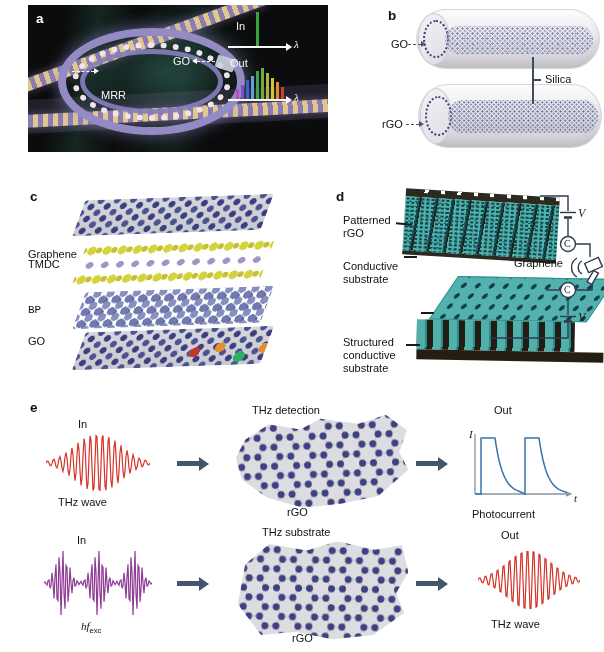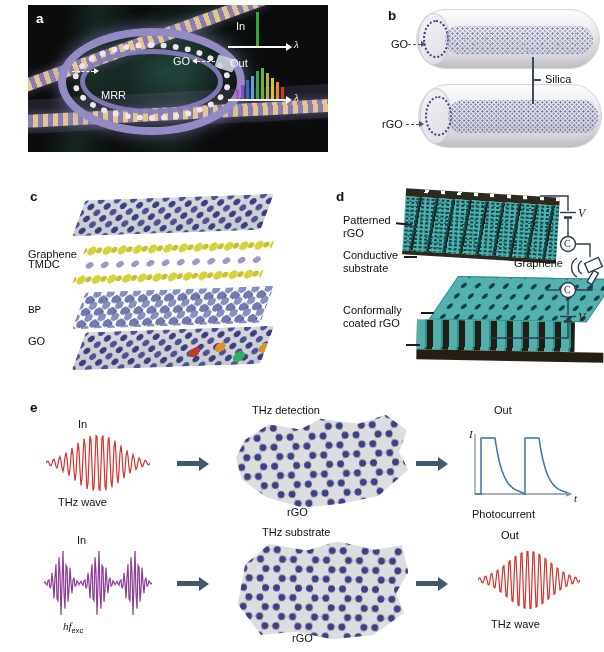--- a/index.html
+++ b/index.html
@@ -245,24 +245,24 @@
     <div id="pd-top-bar"></div>
     <div id="pd-top-strips"></div>
   </div>
   <div class="abs" id="pd-bot">
     <div id="pd-bot-topface"></div>
     <div id="pd-bot-front"></div>
     <div id="pd-bot-base"></div>
   </div>
   <span class="lbl" style="left:343px;top:214px;width:62px;">Patterned rGO</span>
   <span class="leader" style="left:396px;top:223px;width:16px;transform:rotate(6deg);"></span>
-  <span class="lbl" style="left:343px;top:249px;width:70px;">Conductive substrate</span>
+  <span class="lbl" style="left:343px;top:260px;width:70px;">Conductive substrate</span>
   <span class="leader" style="left:404px;top:256px;width:13px;"></span>
-  <span class="lbl" style="left:343px;top:304px;width:80px;">Conformally coated rGO</span>
   <span class="leader" style="left:421px;top:312px;width:13px;"></span>
+  <span class="lbl" style="left:343px;top:336px;width:72px;">Structured conductive substrate</span>
   <span class="leader" style="left:406px;top:344px;width:14px;"></span>
 
   <svg class="abs" style="left:470px;top:186px;" width="134" height="172">
     <g stroke="#2e3b4e" stroke-width="1.4" fill="none">
       <polyline points="70,10 98,10 98,25"></polyline>
       <line x1="90" y1="26.5" x2="106" y2="26.5"></line>
       <line x1="94" y1="31.5" x2="102" y2="31.5" stroke-width="2.6"></line>
       <line x1="98" y1="33" x2="98" y2="50.5"></line>
       <circle cx="98" cy="58" r="7.5" fill="#fff"></circle>
       <polyline points="105.5,58 120,58 120,71"></polyline>
@@ -311,21 +311,21 @@
   <path d="M7 66 L13 66 L13 10 L27 10 L28.0 16.6 L29.5 25.0 L31.0 32.0 L32.5 37.8 L34.0 42.7 L35.5 46.6 L37.0 50.0 L38.5 52.7 L40.0 55.0 L41.5 56.9 L43.0 58.4 L44.5 59.7 L46.0 60.8 L47.5 61.7 L49.0 62.4 L50.5 63.0 L57 66 L57 10 L71 10 L72.0 16.6 L73.5 25.0 L75.0 32.0 L76.5 37.8 L78.0 42.7 L79.5 46.6 L81.0 50.0 L82.5 52.7 L84.0 55.0 L85.5 56.9 L87.0 58.4 L88.5 59.7 L90.0 60.8 L91.5 61.7 L93.0 62.4 L94.5 63.0 L96.0 63.5 L97.5 64.0 L99.0 64.3" fill="none" stroke="#3a74ae" stroke-width="1.5"></path>
     </svg>
   <span class="axis-lbl" style="left:469px;top:428px;">I</span>
   <span class="axis-lbl" style="left:574px;top:492px;">t</span>
   <span class="lbl ctr" style="left:472px;top:508px;width:100px;">Photocurrent</span>
 
   <span class="lbl ctr" style="left:77px;top:534px;width:40px;">In</span>
   <svg class="abs" style="left:44px;top:548px;" width="108" height="70">
       <path d="M0 35 L1 33.9 L2 35.6 L3 37.1 L4 32.8 L5 32.0 L6 40.3 L7 37.7 L8 24.9 L9 35.0 L10 50.4 L11 28.6 L12 16.2 L13 50.8 L14 52.6 L15 9.3 L16 24.2 L17 67.1 L18 35.0 L19 2.9 L20 45.8 L21 60.7 L22 17.4 L23 19.2 L24 53.8 L25 41.4 L26 19.6 L27 35.0 L28 45.1 L29 32.2 L30 29.6 L31 38.0 L32 37.2 L33 32.8 L34 34.3 L35 36.6 L36 35.0 L37 33.4 L38 35.7 L39 37.2 L40 32.8 L41 32.0 L42 40.4 L43 37.8 L44 24.9 L45 35.0 L46 50.4 L47 28.6 L48 16.2 L49 50.8 L50 52.6 L51 9.3 L52 24.2 L53 67.1 L54 35.0 L55 2.9 L56 45.8 L57 60.7 L58 17.4 L59 19.2 L60 53.8 L61 41.4 L62 19.6 L63 35.0 L64 45.1 L65 32.2 L66 29.6 L67 38.0 L68 37.2 L69 32.8 L70 34.3 L71 36.6 L72 35.0 L73 33.4 L74 35.7 L75 37.2 L76 32.8 L77 32.0 L78 40.4 L79 37.8 L80 24.9 L81 35.0 L82 50.4 L83 28.6 L84 16.2 L85 50.8 L86 52.6 L87 9.3 L88 24.2 L89 67.1 L90 35.0 L91 2.9 L92 45.8 L93 60.7 L94 17.4 L95 19.2 L96 53.8 L97 41.4 L98 19.6 L99 35.0 L100 45.1 L101 32.3 L102 29.7 L103 38.0 L104 37.2 L105 32.9 L106 34.4 L107 36.1 L108 35.0" fill="none" stroke="#8e3d96" stroke-width="1.2"></path>
     </svg>
-  <span class="lbl ctr" style="left:63px;top:620px;width:60px;"><span class="var">hf</span><sub class="exc">exc</sub></span>
+  <span class="lbl ctr" style="left:81px;top:620px;width:60px;"><span class="var">hf</span><sub class="exc">exc</sub></span>
   <span class="flow-arrow" style="left:177px;top:581px;"></span>
   <span class="lbl ctr" style="left:262px;top:526px;width:120px;">THz substrate</span>
   <div class="lat" id="lat2">
     <svg width="170" height="98">
         <rect width="170" height="98" fill="url(#hexpat)"></rect>
       </svg>
   </div>
   <span class="lbl ctr" style="left:292px;top:632px;width:40px;">rGO</span>
   <span class="flow-arrow" style="left:416px;top:581px;"></span>
   <span class="lbl ctr" style="left:501px;top:529px;width:60px;">Out</span>

